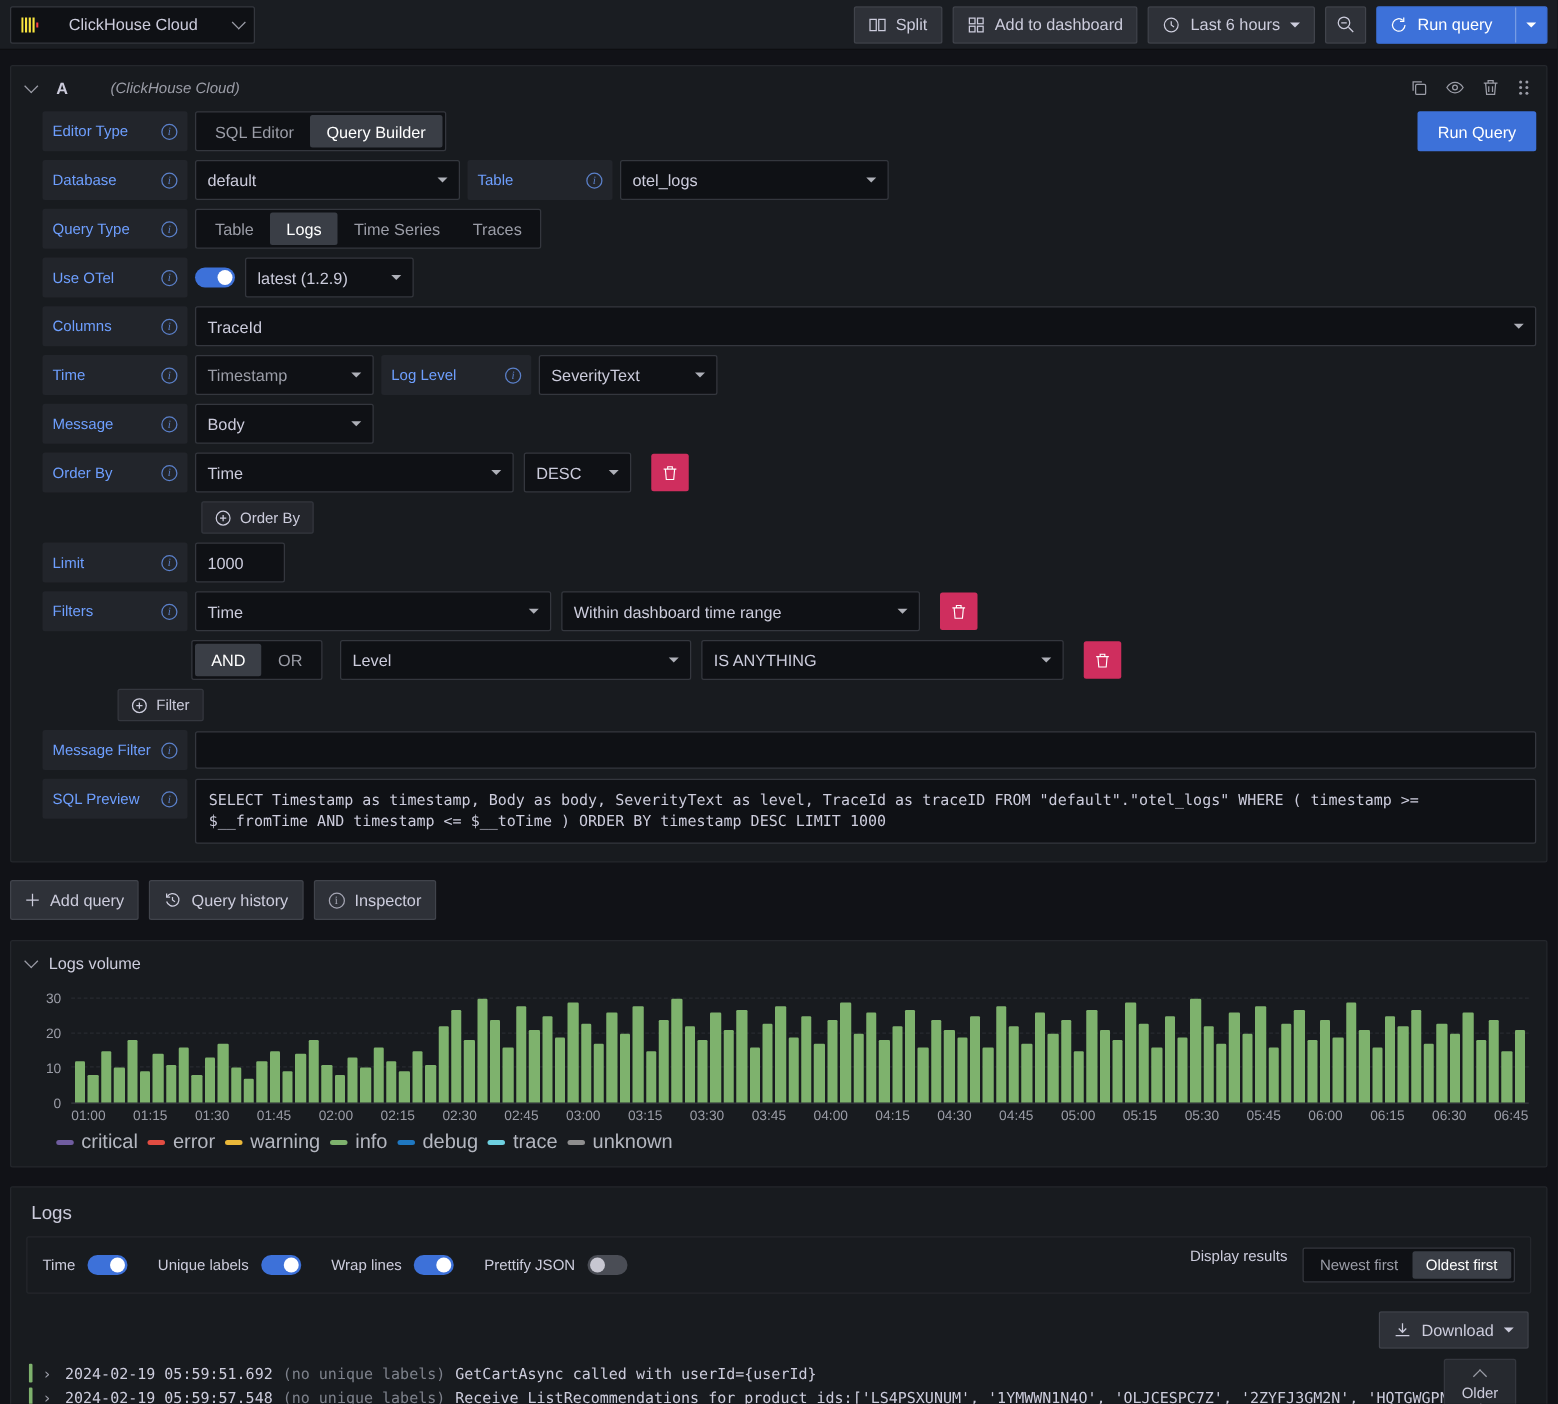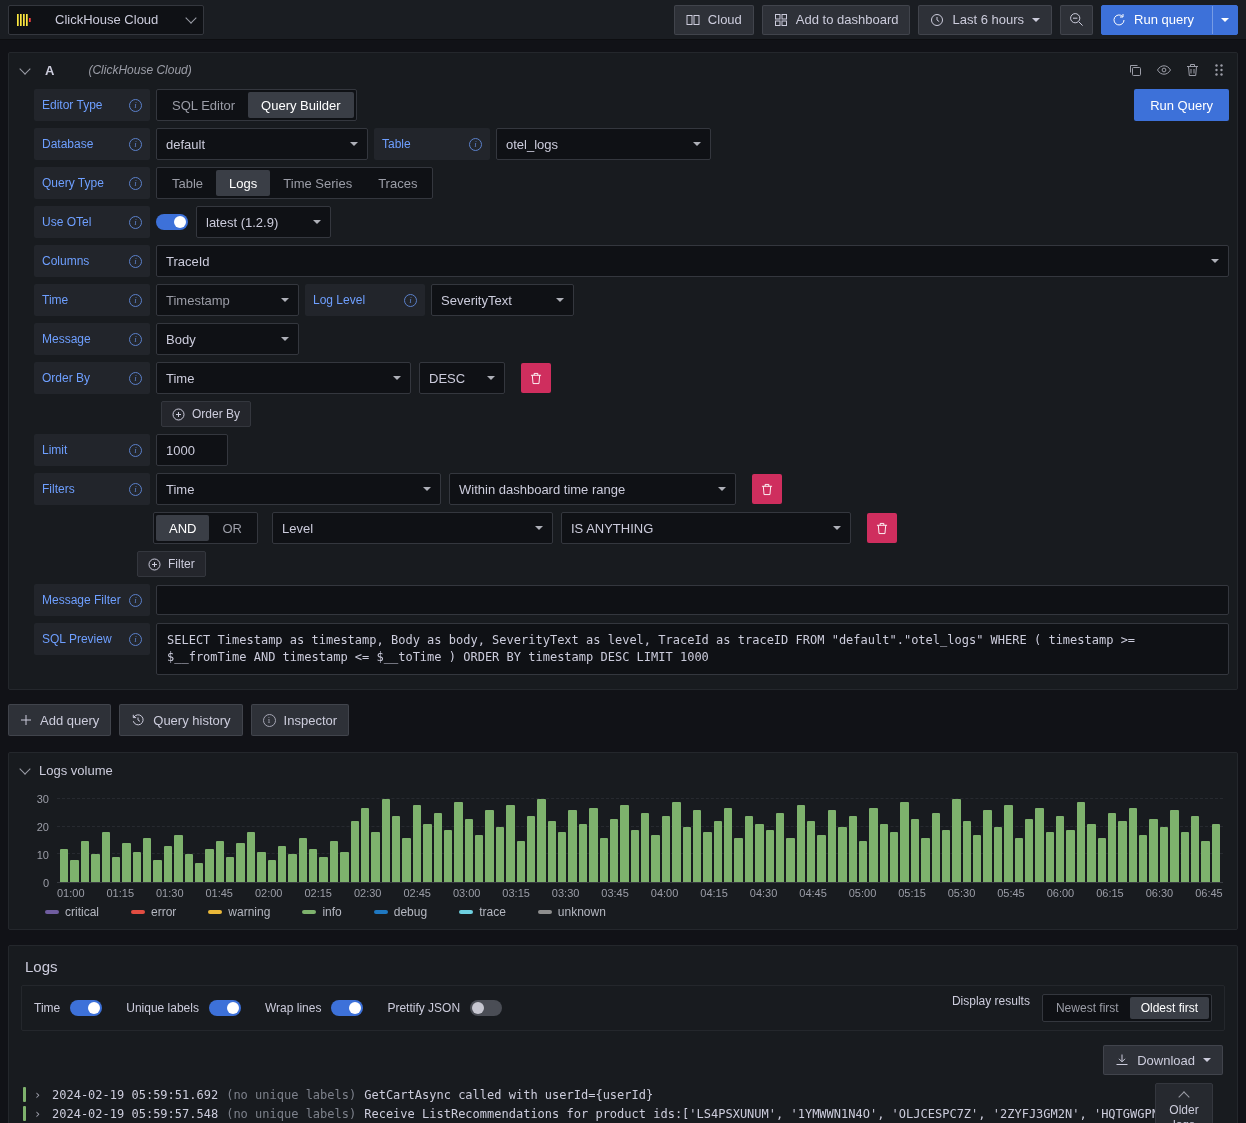--- a/index.html
+++ b/index.html
@@ -74,21 +74,21 @@
   
   .vol-body{padding:4px 14px 10px 14px}
   .chart{display:flex}
   .y-axis{width:34px;position:relative;flex:none}
   .y-axis span{position:absolute;right:8px;font-size:11px;color:var(--dim)}
   .plot{flex:1;height:92px;position:relative;border-bottom:1px solid rgba(204,204,220,.18)}
   .gridline{position:absolute;left:0;right:0;border-top:1px dashed rgba(204,204,220,.09)}
   .bars{position:absolute;inset:0;display:flex;align-items:flex-end;gap:2px;padding:0 3px}
   .bars .bar{flex:1;border-radius:1px 1px 0 0}
   .x-axis{display:flex;justify-content:space-between;margin:4px 0 6px 34px;font-size:11px;color:var(--dim)}
-  .legend{display:flex;align-items:center;gap:32px;margin-left:22px;font-size:12px;color:#b4b7c0}
+  .legend{display:flex;align-items:center;gap:8px;margin-left:22px;font-size:16px;color:#b4b7c0}
   .legend .litem{display:flex;align-items:center;gap:6px;cursor:pointer}
   .legend .swatch{width:14px;height:4px;border-radius:2px}
 
   
   .logs-panel{height:430px}
   .logs-title{font-size:15px;font-weight:500;padding:12px 16px 10px 16px}
   .logs-controls{display:flex;align-items:center;gap:10px;margin:0 12px;padding:8px 12px;
                  border:1px solid var(--pborder);border-radius:2px}
   .ctl-label{font-size:12px;color:var(--text);margin-right:2px;white-space:nowrap}
   .ctl-group{display:flex;align-items:center;gap:8px;margin-right:14px}
@@ -124,21 +124,21 @@
     <span>ClickHouse Cloud</span>
     <span class="chev" style="margin-left:auto"></span>
   </div>
 
   <div class="tb-right">
     <button class="btn">
       <svg width="14" height="14" viewBox="0 0 14 14" fill="none" stroke="currentColor">
         <rect x="1" y="2.5" width="5" height="9"></rect>
           <rect x="8" y="2.5" width="5" height="9"></rect>
       </svg>
-      <span>Cloud</span>
+      <span>Split</span>
     </button>
     <button class="btn">
       <svg width="14" height="14" viewBox="0 0 14 14" fill="none" stroke="currentColor">
         <rect x="1.5" y="1.5" width="4.5" height="4.5"></rect>
           <rect x="8" y="1.5" width="4.5" height="4.5"></rect>
         <rect x="1.5" y="8" width="4.5" height="4.5"></rect>
           <rect x="8" y="8" width="4.5" height="4.5"></rect>
       </svg>
       <span>Add to dashboard</span>
     </button>
@@ -384,21 +384,21 @@
           <span class="caret"></span>
       </div>
       <div class="gap14"></div>
         <div class="gap14"></div>
       <button class="trash-btn">
         <svg width="12" height="13" viewBox="0 0 13 14" fill="none" stroke="#fff">
             <path d="M1 3.5h11M4.5 3.5v-2h4v2M2.5 3.5l.8 9h6.4l.8-9"></path>
           </svg>
       </button>
     </div>
-    <div class="frow" style="margin-left:103px">
+    <div class="frow" style="margin-left:60px">
       <button class="mini-btn">
         <svg width="13" height="13" viewBox="0 0 13 13" fill="none" stroke="currentColor">
             <circle cx="6.5" cy="6.5" r="5.5"></circle>
             <path d="M6.5 4v5M4 6.5h5"></path>
           </svg>
         <span>Filter</span>
       </button>
     </div>
 
     <div class="frow">

